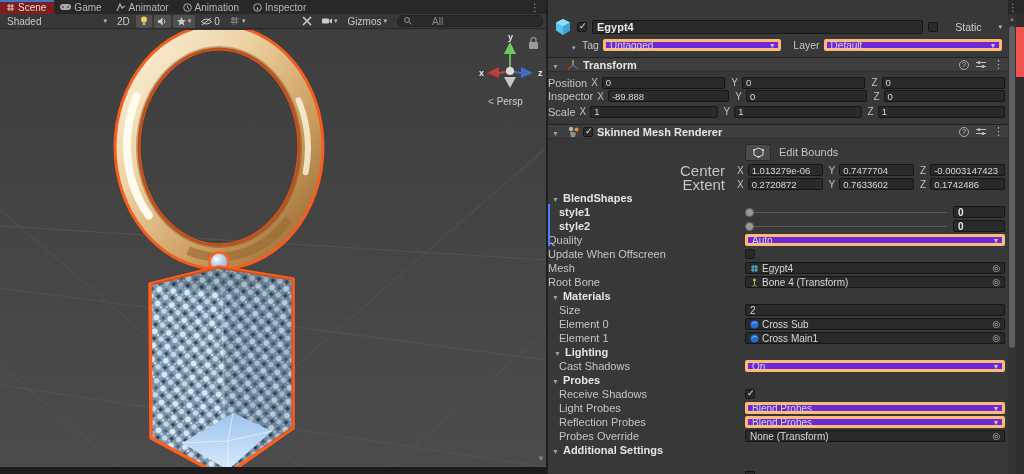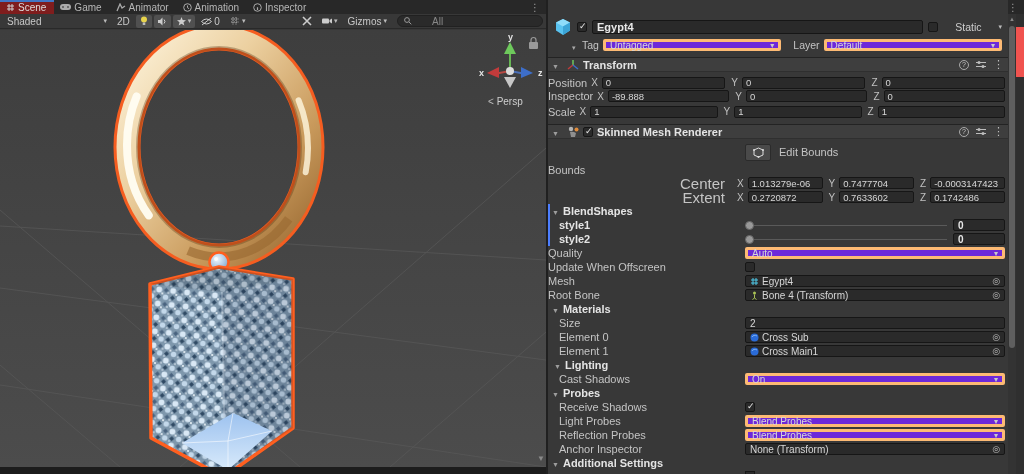--- a/index.html
+++ b/index.html
@@ -452,23 +452,20 @@
           <svg width="13" height="11" viewBox="0 0 13 11">
               <path d="M2 3l4.5-2L11 3v5l-4.5 2L2 8z" stroke="#ddd" fill="none"></path>
               <circle cx="2" cy="3" r="1" fill="#ddd"></circle>
               <circle cx="11" cy="3" r="1" fill="#ddd"></circle>
               <circle cx="6.5" cy="10" r="1" fill="#ddd"></circle>
             </svg>
         </div>
         <span class="lbl">Edit Bounds</span>
       </div>
       <div style="height:2px"></div>
-      <div class="row" style="height:13px">
-        <span class="lbl">Bounds</span>
-      </div>
       <div class="row">
         <span class="bounds-lblcol" style="margin-left:auto">Center</span>
         <div class="val triplet" style="margin-left:0">
           <span class="ax">X</span>
             <div class="field">
               <span>1.013279e-06</span>
             </div>
           <span class="ax">Y</span>
             <div class="field">
               <span>0.7477704</span>
@@ -634,21 +631,21 @@
       </div>
       <div class="row">
         <span class="lbl ind">Reflection Probes</span>
         <div class="val">
             <div class="dropdown">
               <span>Blend Probes</span>
             </div>
           </div>
       </div>
       <div class="row">
-        <span class="lbl ind">Anchor Inspector</span>
+        <span class="lbl ind">Probes Override</span>
         <div class="val">
             <div class="objfield">
               <span>None (Transform)</span>
             </div>
           </div>
       </div>
 
       <div class="row" style="padding-left:4px">
         <span class="foldout"></span>
         <span class="lbl bold">Additional Settings</span>

